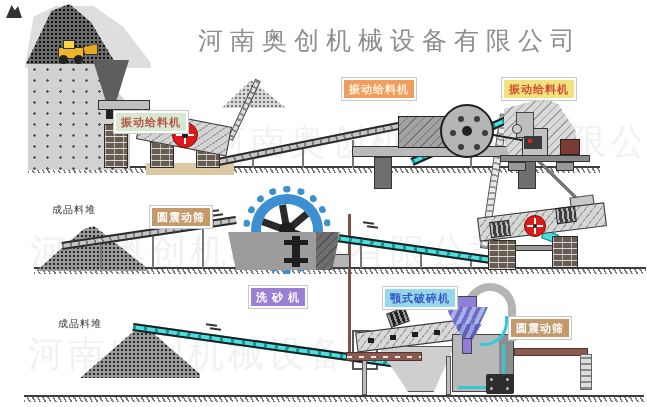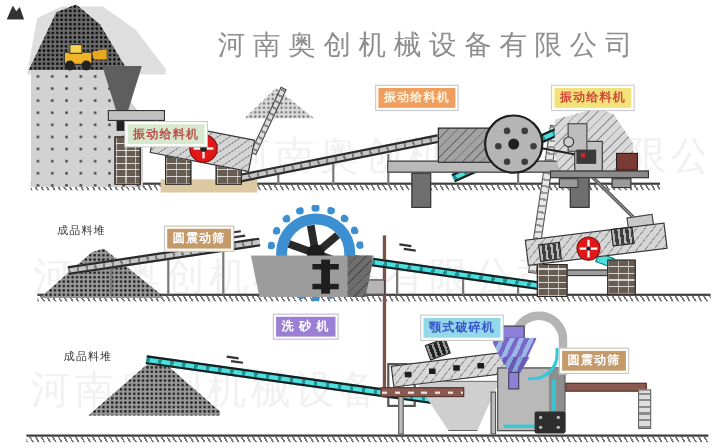--- a/index.html
+++ b/index.html
@@ -249,19 +249,19 @@
     <span style="left:4px;top:4px;width:3px;height:3px;background:#bbb;border-radius:50%;"></span>
     <span style="left:20px;top:4px;width:3px;height:3px;background:#bbb;border-radius:50%;"></span>
     <span style="left:4px;top:13px;width:3px;height:3px;background:#bbb;border-radius:50%;"></span>
     <span style="left:20px;top:13px;width:3px;height:3px;background:#bbb;border-radius:50%;"></span>
   </div>
 
   <div class="lbl lbl-feeder" style="left:114px;top:79px;">振动给料机</div>
   <div class="lbl lbl-jaw" style="left:342px;top:78px;">振动给料机</div>
   <div class="lbl lbl-impact" style="left:502px;top:78px;">振动给料机</div>
   <div class="lbl lbl-screen" style="left:150px;top:176px;">圆震动筛</div>
-  <div class="lbl lbl-washer" style="left:249px;top:286px;font-family:Liberation Serif, serif;">洗 砂 机</div>
+  <div class="lbl lbl-washer" style="left:249px;top:286px;">洗 砂 机</div>
   <div class="lbl lbl-recycler" style="left:383px;top:287px;">颚式破碎机</div>
   <div class="lbl lbl-screen" style="left:509px;top:287px;">圆震动筛</div>
   <div class="lbl-plain" style="left:52px;top:203px;">成品料堆</div>
   <div class="lbl-plain" style="left:58px;top:317px;">成品料堆</div>
 
 </div>
 
 </body></html>

